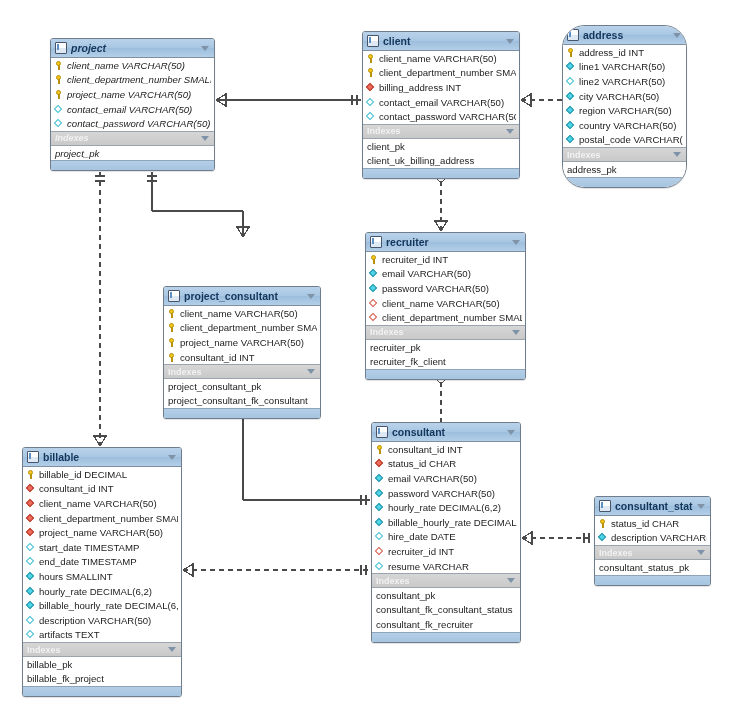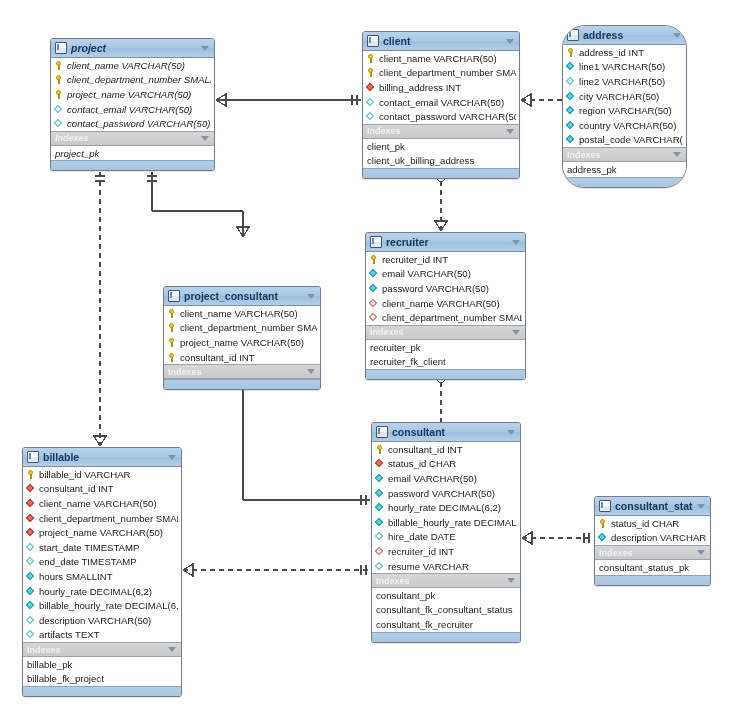--- a/index.html
+++ b/index.html
@@ -340,20 +340,24 @@
           </div>
           <div class="col">
             <span class="g key"></span>
             <span class="nm">consultant_id INT</span>
           </div>
         </div>
         <div class="idx-bar">
           <span class="ilab">Indexes</span>
           <span class="caret"></span>
         </div>
+        <div class="idx">
+          <div class="idxrow">project_consultant_pk</div>
+          <div class="idxrow">project_consultant_fk_consultant</div>
+        </div>
         <div class="ent-foot"></div>
       </div>
       <div class="entity" style="left: 365px; top: 232px; width: 161px;">
         <div class="ent-title">
           <span class="tbl-icon"></span>
           <span class="t-name">recruiter</span>
           <span class="caret"></span>
         </div>
         <div class="cols">
           <div class="col">
@@ -389,21 +393,21 @@
       </div>
       <div class="entity" style="left: 22px; top: 447px; width: 160px;">
         <div class="ent-title">
           <span class="tbl-icon"></span>
           <span class="t-name">billable</span>
           <span class="caret"></span>
         </div>
         <div class="cols">
           <div class="col">
             <span class="g key"></span>
-            <span class="nm">billable_id VARCHAR</span>
+            <span class="nm">billable_id DECIMAL</span>
           </div>
           <div class="col">
             <span class="g dia fill-red"></span>
             <span class="nm">consultant_id INT</span>
           </div>
           <div class="col">
             <span class="g dia fill-red"></span>
             <span class="nm">client_name VARCHAR(50)</span>
           </div>
           <div class="col">

